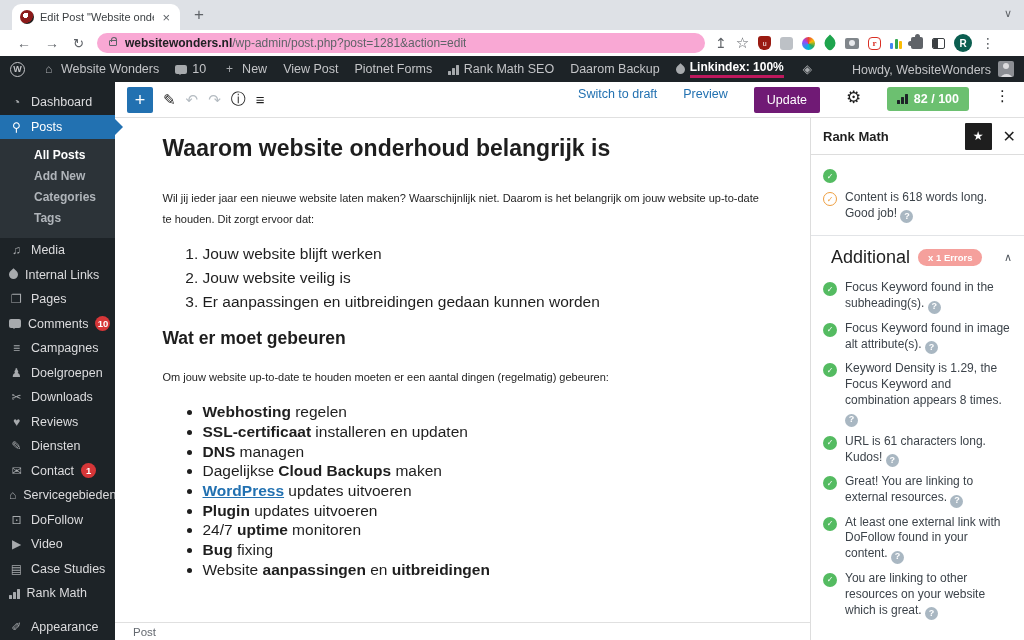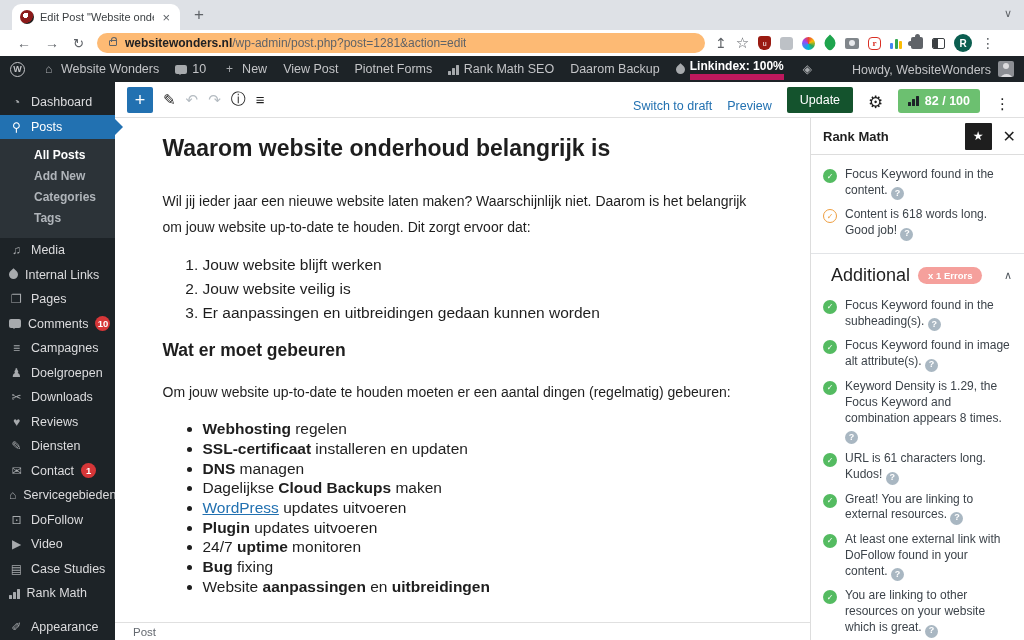--- a/index.html
+++ b/index.html
@@ -14,21 +14,21 @@
   .favicon { width:14px; height:14px; border-radius:50%; flex:0 0 14px;
              background:radial-gradient(circle at 40% 38%, #ffffff 0 22%, #8b1a1a 23% 62%, #26201f 63%); }
   .tab-title { font-size:11px; color:#3c4043; white-space:nowrap; overflow:hidden; flex:1; }
   .tab-close { font-size:13px; color:#5f6368; padding:0 2px; }
   .newtab { font-size:17px; color:#5f6368; margin:0 0 5px 14px; }
   .win-chevron { position:absolute; right:12px; top:7px; font-size:11px; color:#5f6368; }
 
   .url-row { height:26px; background:#fff; display:flex; align-items:center; padding:0 10px; flex:0 0 auto; }
   .nav-ic { font-size:14px; color:#5f6368; margin:0 7px; }
   .nav-ic.reload { font-size:13px; }
-  .url-pill { flex:1; height:20px; background:#fdba74; border-radius:10px; display:flex; align-items:center;
+  .url-pill { flex:1; height:20px; background:#f9a8d4; border-radius:10px; display:flex; align-items:center;
               padding:0 12px; margin:0 10px 0 6px; min-width:0; max-width:608px; }
   .lock { width:8px; height:6px; border:1.3px solid #5f6368; border-radius:1px; position:relative; margin-right:8px; flex:0 0 8px;}
   .lock:before { content:""; position:absolute; top:-4px; left:1px; width:4px; height:4px;
                  border:1.3px solid #5f6368; border-bottom:none; border-radius:4px 4px 0 0; }
   .url-text { font-size:12px; white-space:nowrap; overflow:hidden; }
   .url-domain { color:#202124; font-weight:700; }
   .url-path { color:#5f6368; }
   .chrome-right { display:flex; align-items:center; gap:9px; }
   .ext { display:inline-flex; align-items:center; justify-content:center; }
   .ic-share { font-size:14px; color:#5f6368; }
@@ -50,21 +50,21 @@
   .ext-split { width:13px; height:11px; border:1.5px solid #3c4043; border-radius:2px; position:relative; overflow:hidden; }
   .ext-split:before { content:""; position:absolute; left:0; top:0; bottom:0; width:5px; background:#3c4043; }
   .profile-badge { width:18px; height:18px; border-radius:50%; background:#0b5e50; color:#fff; font-size:10px;
                    font-weight:700; display:inline-flex; align-items:center; justify-content:center; }
   .ic-dots3 { font-size:14px; color:#5f6368; }
 
   
   .admin-bar { height:26px; background:#1d2327; display:flex; align-items:center; padding:0 10px;
                color:#c3c4c7; font-size:12.5px; gap:16px; flex:0 0 auto; }
   .ab-item { display:inline-flex; align-items:center; gap:5px; white-space:nowrap; color:#c3c4c7; }
-  .ab-item.linkindex .ab-label { color:#fff; font-weight:700; border-bottom:6px solid #be185d; padding-bottom:1px; font-size:12px; }
+  .ab-item.linkindex .ab-label { color:#fff; font-weight:700; border-bottom:3px solid #be185d; padding-bottom:1px; font-size:12px; }
   .ab-right { margin-left:auto; display:flex; align-items:flex-end; gap:7px; }
   .ab-avatar { width:16px; height:16px; background:#8c8f94; border-radius:2px; position:relative; overflow:hidden; }
   .ab-avatar:before { content:""; position:absolute; top:2px; left:5px; width:6px; height:6px; border-radius:50%; background:#dcdcde; }
   .ab-avatar:after { content:""; position:absolute; bottom:-5px; left:2.5px; width:11px; height:8px; border-radius:50%; background:#dcdcde; }
 
   
   .i-glyph { font-size:12px; color:#a7aaad; display:inline-flex; width:15px; justify-content:center; }
   .i-wp { width:15px; height:15px; border:1.4px solid #c3c4c7; border-radius:50%; color:#c3c4c7; font-size:9px;
           font-weight:700; display:inline-flex; align-items:center; justify-content:center; }
   .i-bubble { width:12px; height:9px; background:#a7aaad; border-radius:2px; position:relative; display:inline-block; }
@@ -91,39 +91,39 @@
                  border:8px solid transparent; border-left:8px solid #2271b1; z-index:4; }
 
   .right-col { flex:1; display:flex; flex-direction:column; min-width:0; }
 
   .editor-header { height:36px; border-bottom:1px solid #e0e0e0; background:#fff; display:flex; align-items:center;
                    padding:0 14px 0 12px; gap:10px; flex:0 0 36px; }
   .btn-inserter { width:26px; height:26px; background:#2271b1; color:#fff; font-size:18px; line-height:1;
                   display:inline-flex; align-items:center; justify-content:center; border-radius:2px; border:none; }
   .tool-ic { font-size:15px; color:#1e1e1e; }
   .tool-ic.disabled { color:#b5bcc2; }
-  .eh-right { margin-left:auto; display:flex; align-items:flex-end; gap:15px; }
+  .eh-right { margin-left:auto; display:flex; align-items:flex-start; gap:26px; }
   .eh-link { color:#2271b1; font-size:12.5px; }
-  .btn-update { background:#14532d; color:#fff; border:none; border-radius:2px; font-size:12.5px; padding:6px 13px; }
+  .btn-update { background:#701a75; color:#fff; border:none; border-radius:2px; font-size:12.5px; padding:6px 13px; }
   .score-badge { background:#6cc070; color:#fff; border-radius:3px; padding:5px 10px; display:inline-flex;
                  align-items:center; gap:6px; font-size:12.5px; font-weight:700; }
   .score-badge .i-bars { color:#1d2327; }
 
   .work-row { flex:1; display:flex; min-height:0; }
   .editor-col { flex:1; display:flex; flex-direction:column; min-width:0; background:#fff; }
   .editor-body { flex:1; overflow:hidden; }
   .content { width:600px; margin:0 auto; color:#1e1e1e; }
   .content h1 { font-size:23px; line-height:1.3; margin:16px 0 24px; }
-  .content p { font-size:14px; line-height:1.9; margin-bottom:14px; }
+  .content p { font-size:11px; line-height:1.9; margin-bottom:14px; }
   .content ol { margin:8px 0 16px; padding-left:40px; }
   .content ol li { font-size:15.5px; line-height:1.35; margin-bottom:3px; }
   .content h2 { font-size:17.5px; margin:14px 0 18px; }
   .content ul { margin-top:12px; padding-left:40px; }
   .content ul li { font-size:15.5px; line-height:1.27; }
-  .content a.content-link { color:#2271b1; text-decoration:underline; font-weight:400; }
+  .content a.content-link { color:#2271b1; text-decoration:underline; font-weight:700; }
   .editor-footer { height:18px; border-top:1px solid #e0e0e0; display:flex; align-items:center;
                    padding-left:18px; font-size:11.5px; color:#646970; flex:0 0 18px; }
 
   
   .rank-panel { width:214px; flex:0 0 214px; border-left:1px solid #ddd; background:#fff; display:flex; flex-direction:column; }
   .rank-header { height:37px; border-bottom:1px solid #ddd; display:flex; align-items:center; padding:0 8px 0 12px;
                  font-size:13px; font-weight:700; color:#1e1e1e; flex:0 0 37px; }
   .star-btn { margin-left:auto; width:27px; height:27px; background:#1e1e1e; color:#fff; display:inline-flex;
               align-items:center; justify-content:center; font-size:12px; border-radius:1px; }
   .panel-close { font-size:16px; color:#1e1e1e; margin-left:11px; font-weight:400; }
@@ -384,21 +384,20 @@
 
         <div class="rank-panel">
           <div class="rank-header">
             <span>Rank Math</span>
             <span class="star-btn">★</span>
             <span class="panel-close">✕</span>
           </div>
           <div class="rank-scroll">
               <div class="rm-item">
                 <span class="rm-ico green">✓</span>
-                <span class="rm-text">Focus Keyword found in the content. <span class="help">?</span></span>
               </div>
               <div class="rm-item">
                 <span class="rm-ico orange">✓</span>
                 <span class="rm-text">Content is 618 words long. Good job! <span class="help">?</span></span>
               </div>
               <div class="rm-divider"></div>
               <div class="rm-sec-head">
                 <span class="rm-sec-label">Additional</span>
                 <span class="rm-pill">x 1 Errors</span>
                 <span class="rm-chev">∧</span>

